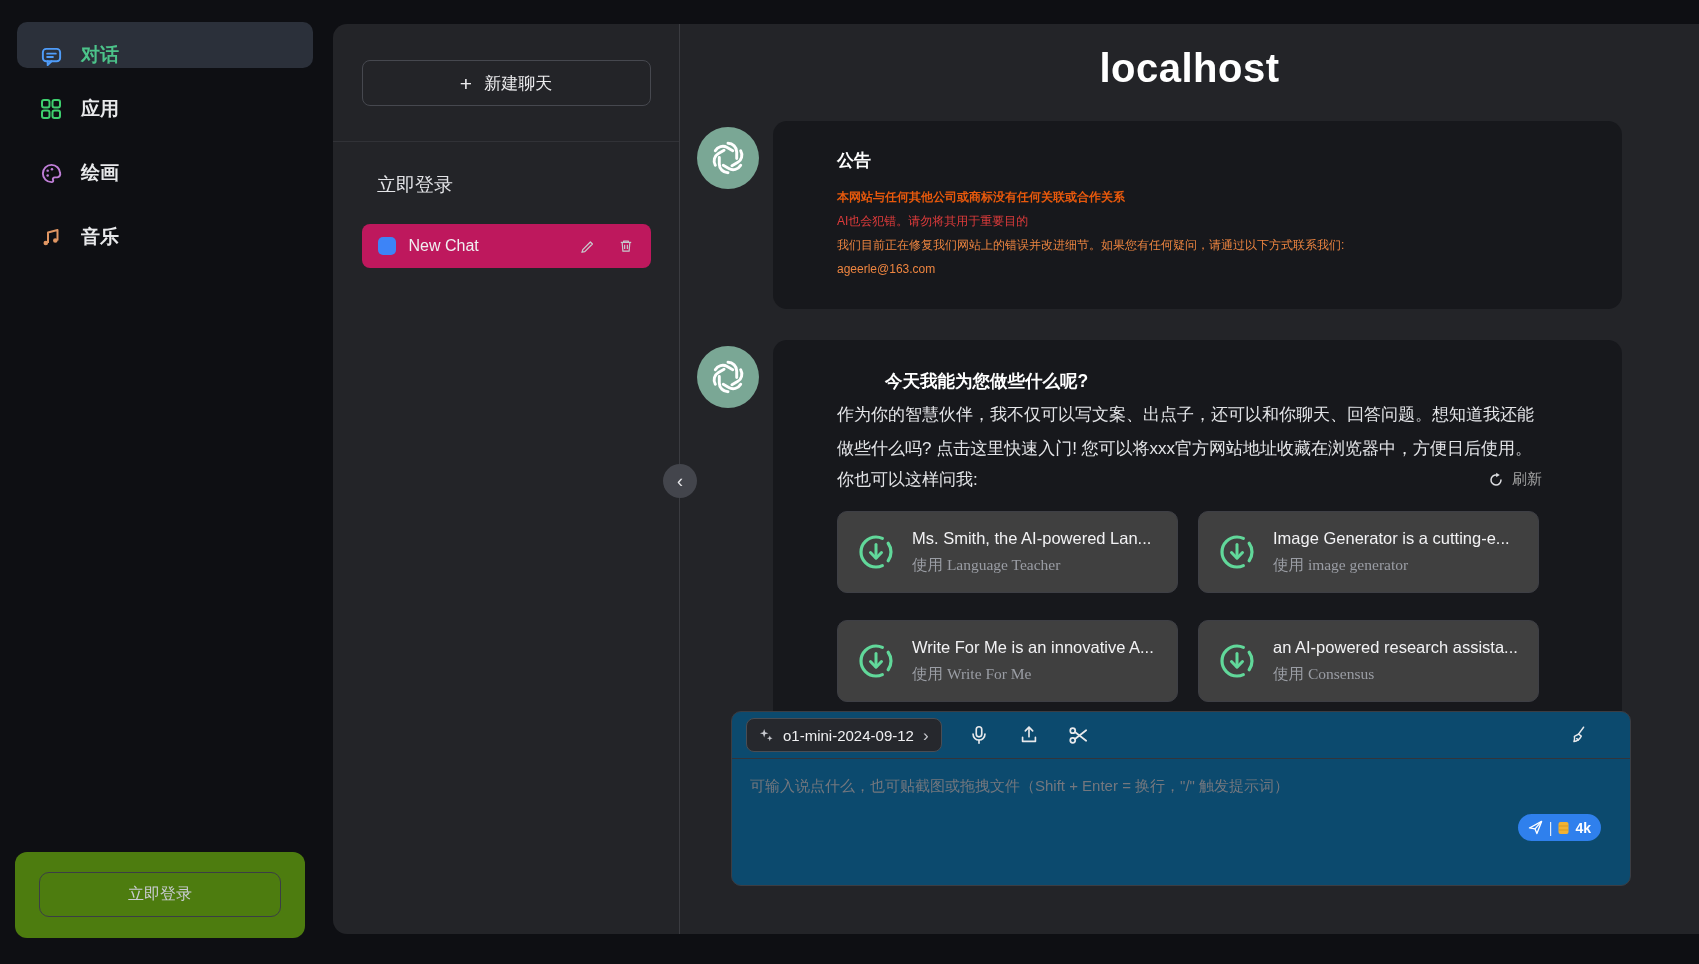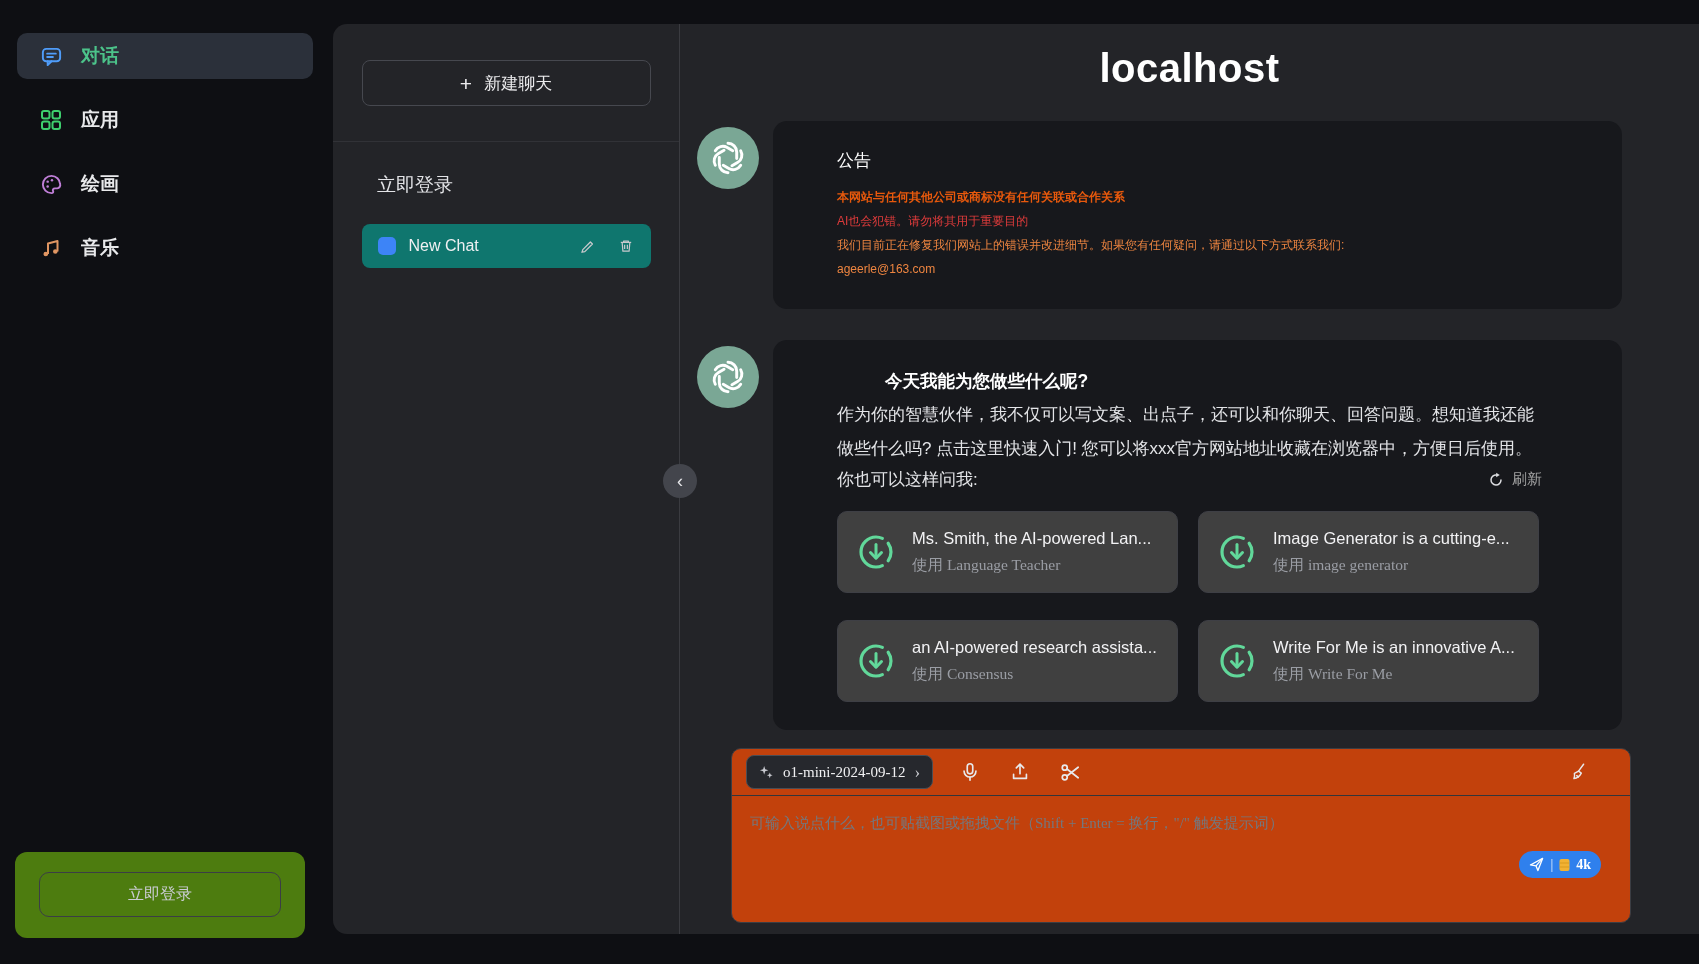--- a/index.html
+++ b/index.html
@@ -11,21 +11,21 @@
     overflow:hidden;
     position:relative;
   }
   
   .sidebar { position:absolute; left:0; top:0; width:330px; height:964px; }
   .side-item {
     display:flex; align-items:center; gap:18px;
     height:46px; margin:18px 17px 0 17px; padding:0 22px;
     border-radius:10px; font-size:19px; font-weight:700; color:#e8e9eb; cursor:pointer;
   }
-  .side-item:first-child { margin-top:33px; }
+  .side-item:first-child { margin-top:22px;align-items:flex-end; }
   .side-item.active { background:#2b303a; color:#4cc38a; }
   .side-item .ic { width:24px; height:24px; display:flex; align-items:center; justify-content:center; }
   .login-card {
     position:absolute; left:15px; bottom:26px; width:290px; height:86px;
     background:#4d7c0f; border-radius:12px;
   }
   .login-btn {
     position:absolute; left:24px; right:24px; top:20px; height:45px;
     background:transparent; border:1px solid #3b3e45; border-radius:10px;
     color:#c9ccd2; font-size:16px; display:flex; align-items:center; justify-content:center;
@@ -39,21 +39,21 @@
   .history-col { width:347px; border-right:1px solid #3a3b40; position:relative; flex-shrink:0; }
   .new-chat-btn {
     margin:36px auto 0; width:289px; height:46px; display:flex; align-items:center; justify-content:center; gap:12px;
     background:transparent; border:1px solid #46484f; border-radius:8px;
     color:#ececee; font-size:17px; cursor:pointer; font-family:inherit;
   }
   .plus-glyph { font-size:21px; font-weight:400; line-height:1; color:#ececee; }
   .history-divider { margin-top:35px; border-bottom:1px solid #313237; }
   .history-title { margin:30px 0 0 44px; font-size:19px; color:#e3e4e7; }
   .history-item {
-    margin:26px auto 0; width:289px; height:44px; background:#0f766e; border-radius:8px;
+    margin:26px auto 0; width:289px; height:44px; background:#be185d; border-radius:8px;
     display:flex; align-items:center; padding:0 16px; gap:13px; cursor:pointer;
   }
   .chat-square { width:18px; height:18px; border-radius:5px; background:#3d84f7; flex-shrink:0; }
   .history-item-title { color:#f0f0f2; font-size:16px; flex:1; }
   .row-icon { width:17px; height:17px; display:flex; align-items:center; justify-content:center; cursor:pointer; margin-left:8px; }
   .collapse-btn {
     position:absolute; left:330px; top:440px; width:34px; height:34px; z-index:5;
     background:#43454c; border:none; border-radius:50%; color:#e8e9ec; font-size:18px;
     display:flex; align-items:center; justify-content:center; cursor:pointer; font-family:inherit;
   }
@@ -61,21 +61,21 @@
   .chat-col { flex:1; position:relative; }
   .chat-title { text-align:center; margin-top:22px; font-size:40px; font-weight:700; color:#ffffff; letter-spacing:.5px; }
   .msg { display:flex; align-items:flex-start; gap:14px; margin-left:17px; }
   .msg-1 { margin-top:30px; }
   .msg-2 { margin-top:31px; }
   .avatar {
     width:62px; height:62px; border-radius:50%; background:#7aa795; margin-top:6px;
     display:flex; align-items:center; justify-content:center; flex-shrink:0;
   }
   .bubble { background:#17181c; border-radius:14px; width:849px; padding:28px 80px 28px 64px; }
-  .notice-heading { font-size:17px; font-weight:400; color:#ffffff; margin-bottom:13px; }
+  .notice-heading { font-size:17px; font-weight:700; color:#ffffff; margin-bottom:13px; }
   .notice-line { font-size:12px; line-height:24px; }
   .notice-line.l0 { color:#e8590c; font-weight:700; }
   .notice-line.l1 { color:#dd3b3b; }
   .notice-line.l2 { color:#ee8540; }
   .notice-line.l3 { color:#ee8540; }
   .assist-heading { font-size:17.5px; font-weight:700; color:#ffffff; line-height:26px;margin-left:48px; }
   .assist-body { font-size:17px; color:#e4e5e8; line-height:34px; margin-top:4px; }
   .hint-row { display:flex; justify-content:space-between; align-items:center; margin-top:2px; }
   .ask-hint { font-size:17px; color:#e4e5e8; }
   .refresh-btn {
@@ -85,22 +85,22 @@
   .cards { display:grid; grid-template-columns:341px 341px; gap:27px 20px; margin-top:20px; }
   .card {
     height:82px; background:#404040; border:1px solid #3e3f45; border-radius:10px;
     display:flex; align-items:center; padding:0 18px; gap:16px; cursor:pointer;
   }
   .card-texts { min-width:0; }
   .card-title { font-size:16.5px; color:#f2f2f4; margin-bottom:7px; white-space:nowrap; overflow:hidden; }
   .card-sub { font-size:15.5px; color:#9a9da4; white-space:nowrap; overflow:hidden;font-family:Liberation Serif, serif; }
   
   .composer {
-    position:absolute; left:51px; top:724px; width:900px; height:175px;
-    background:#c2410c; border:1px solid #3b3d43; border-radius:10px;font-family:Liberation Serif, serif;
+    position:absolute; left:51px; top:687px; width:900px; height:175px;
+    background:#0c4a6e; border:1px solid #3b3d43; border-radius:10px;
   }
   .composer-toolbar {
     height:47px; border-bottom:1px solid #33353b;
     display:flex; align-items:center; padding:0 14px; gap:24px;
   }
   .model-pill {
     display:flex; align-items:center; gap:9px; height:34px; padding:0 12px;
     background:#26282d; border:1px solid #4a4d54; border-radius:8px;
     color:#f0f0f2; font-size:15px; cursor:pointer; font-family:inherit;
   }
@@ -294,35 +294,35 @@
           </div>
           <div class="card">
             <span>
               <svg width="40" height="40" viewBox="0 0 40 40" fill="none">
                 <circle cx="20" cy="20" r="15" pathLength="100" stroke="#61d89a" stroke-width="3.2" stroke-linecap="round" stroke-dasharray="10 8 64 8 10 0"></circle>
                 <path d="M20 12.5 V25.5" stroke="#61d89a" stroke-width="3" stroke-linecap="round"></path>
                 <path d="M14.5 20.5 L20 26.2 L25.5 20.5" stroke="#61d89a" stroke-width="3" stroke-linecap="round" stroke-linejoin="round" fill="none"></path>
               </svg>
             </span>
             <span class="card-texts">
-              <div class="card-title">an AI-powered research assista...</div>
-              <div class="card-sub">使用 Consensus</div>
+              <div class="card-title">Write For Me is an innovative A...</div>
+              <div class="card-sub">使用 Write For Me</div>
             </span>
           </div>
           <div class="card">
             <span>
               <svg width="40" height="40" viewBox="0 0 40 40" fill="none">
                 <circle cx="20" cy="20" r="15" pathLength="100" stroke="#61d89a" stroke-width="3.2" stroke-linecap="round" stroke-dasharray="10 8 64 8 10 0"></circle>
                 <path d="M20 12.5 V25.5" stroke="#61d89a" stroke-width="3" stroke-linecap="round"></path>
                 <path d="M14.5 20.5 L20 26.2 L25.5 20.5" stroke="#61d89a" stroke-width="3" stroke-linecap="round" stroke-linejoin="round" fill="none"></path>
               </svg>
             </span>
             <span class="card-texts">
-              <div class="card-title">Write For Me is an innovative A...</div>
-              <div class="card-sub">使用 Write For Me</div>
+              <div class="card-title">an AI-powered research assista...</div>
+              <div class="card-sub">使用 Consensus</div>
             </span>
           </div>
         </div>
       </div>
     </div>
 
     <div class="composer">
       <div class="composer-toolbar">
         <button class="model-pill">
           <span>

